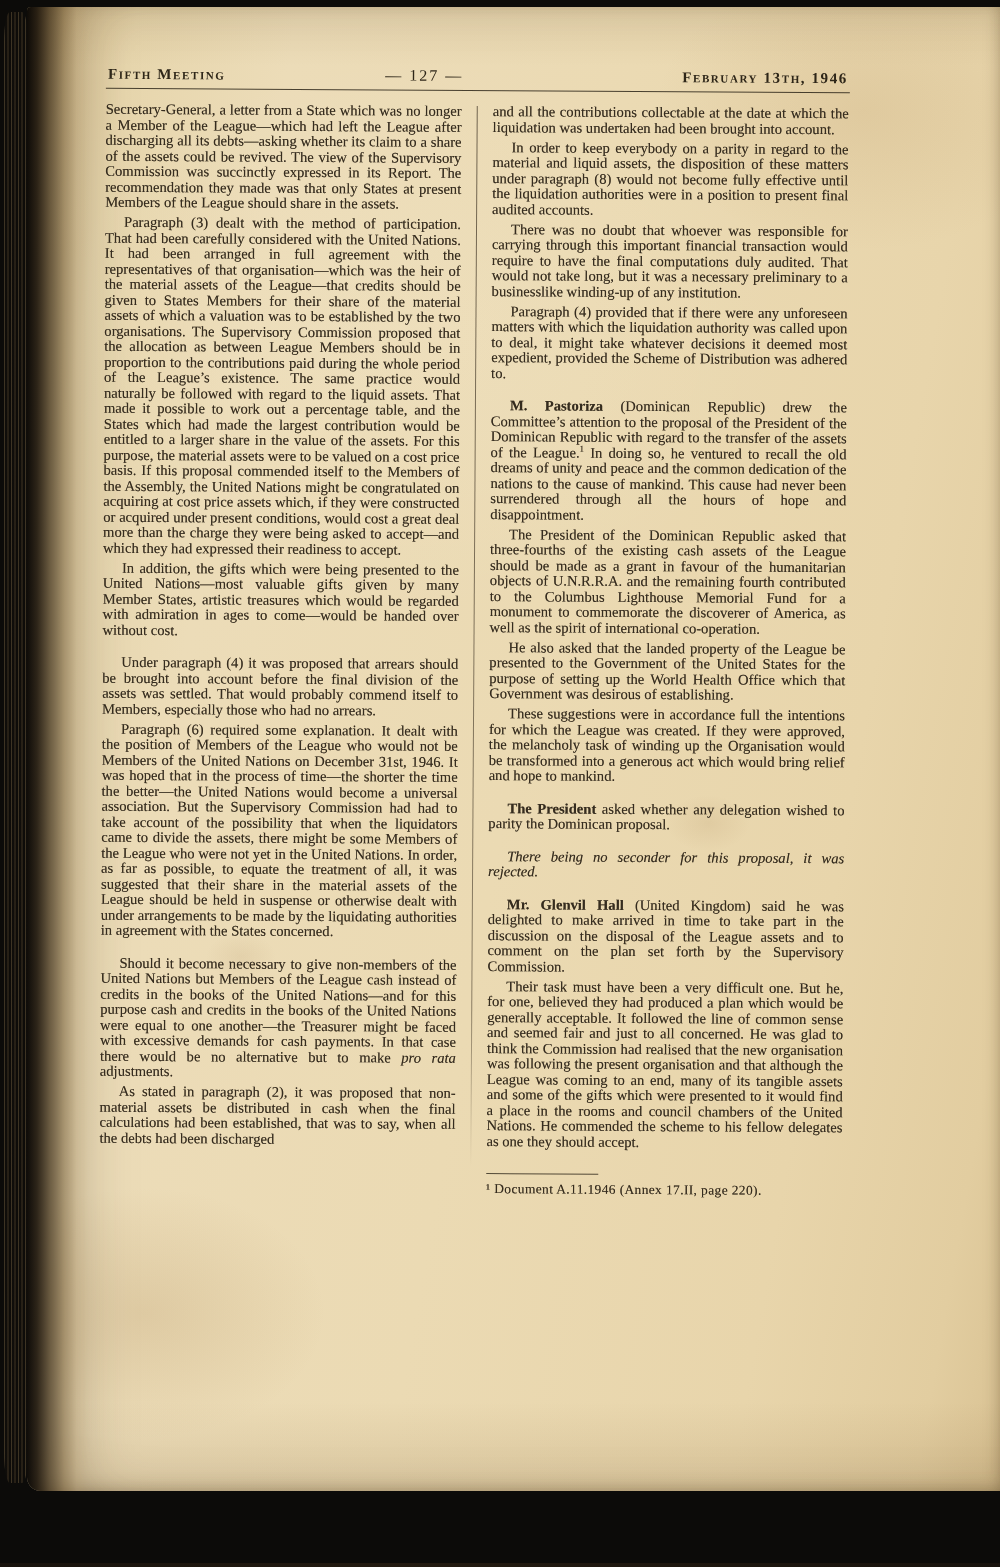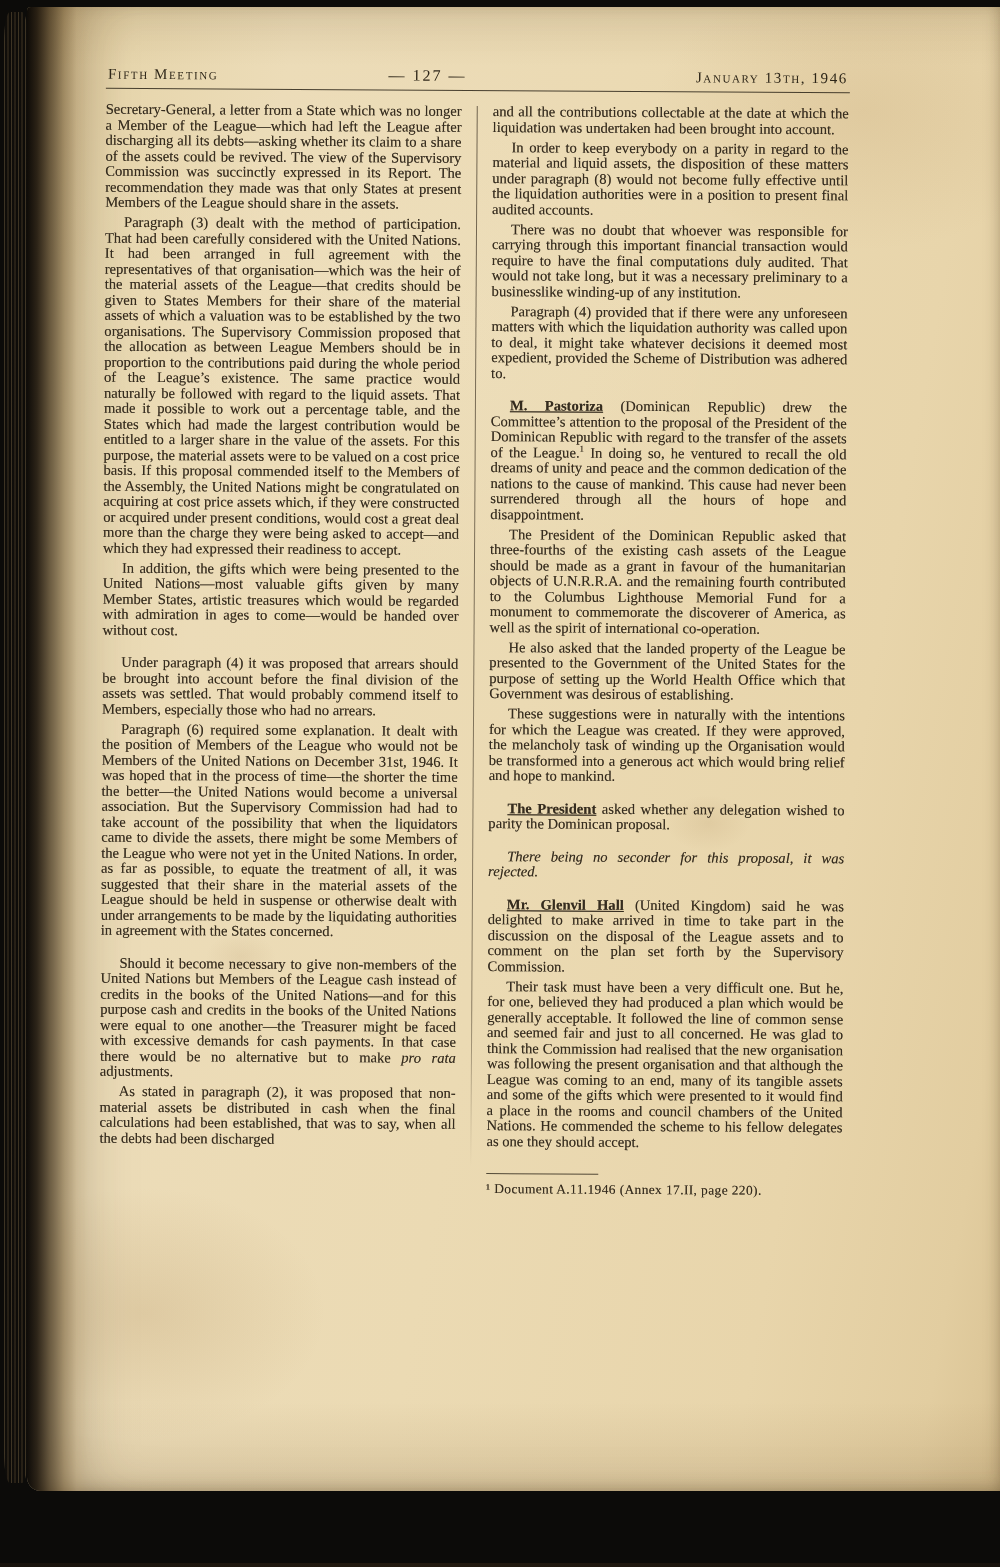--- a/index.html
+++ b/index.html
@@ -79,21 +79,21 @@
   .running-header {
     display: flex;
     justify-content: space-between;
     align-items: baseline;
     padding: 0 2px;
   }
   .running-head {
     font-variant: small-caps;
     letter-spacing: 1.6px;
     font-size: 15px;
-    font-weight: normal;
+    font-weight: bold;
     color: #2e2618;
   }
   .page-number {
     font-size: 16px;
     letter-spacing: 2px;
     color: #2e2618;
     transform: translateX(-34px);
     margin-left: 9px;
   }
   .header-rule {
@@ -118,21 +118,21 @@
     width: 1px;
     margin: 2px 15px 30px 15px;
     background: linear-gradient(180deg, rgba(58,47,32,.7) 0%, rgba(58,47,32,.55) 85%, rgba(58,47,32,0) 100%);
     align-self: stretch;
   }
 
   .para { margin: 0 0 4.5px 0; }
   .para.indent { text-indent: 19px; }
   .para.space-before { margin-top: 17px; }
   .para.italic { font-style: italic; }
-  .para b { font-weight: bold; text-decoration: underline; }
+  .para b { font-weight: bold; }
   .para sup {
     font-size: 9px;
     vertical-align: super;
     line-height: 0;
   }
 
   .footnote {
     margin-top: 24px;
   }
   .footnote-rule {
@@ -163,21 +163,21 @@
 <div class="page-edges"></div>
 
 <div class="paper">
   <div class="binding"></div>
 
   <div class="page-content">
 
     <div class="running-header">
       <span class="running-head">Fifth Meeting</span>
       <span class="page-number">— 127 —</span>
-      <span class="running-head">January 13th, 1946</span>
+      <span class="running-head">February 13th, 1946</span>
     </div>
 
     <hr class="header-rule">
 
     <div class="columns">
       <div class="col">
           <p class="para"><span>Secretary-General, a letter from a State which was no longer a Member of the League—which had left the League after discharging all its debts—asking whether its claim to a share of the assets could be revived. The view of the Supervisory Commission was succinctly expressed in its Report. The recommendation they made was that only States at present Members of the League should share in the assets.</span></p>
           <p class="para indent"><span>Paragraph (3) dealt with the method of participation. That had been carefully considered with the United Nations. It had been arranged in full agreement with the representatives of that organisation—which was the heir of the material assets of the League—that credits should be given to States Members for their share of the material assets of which a valuation was to be established by the two organisations. The Supervisory Commission proposed that the allocation as between League Members should be in proportion to the contributions paid during the whole period of the League’s existence. The same practice would naturally be followed with regard to the liquid assets. That made it possible to work out a percentage table, and the States which had made the largest contribution would be entitled to a larger share in the value of the assets. For this purpose, the material assets were to be valued on a cost price basis. If this proposal commended itself to the Members of the Assembly, the United Nations might be congratulated on acquiring at cost price assets which, if they were constructed or acquired under present conditions, would cost a great deal more than the charge they were being asked to accept—and which they had expressed their readiness to accept.</span></p>
           <p class="para indent"><span>In addition, the gifts which were being presented to the United Nations—most valuable gifts given by many Member States, artistic treasures which would be regarded with admiration in ages to come—would be handed over without cost.</span></p>
           <p class="para indent space-before"><span>Under paragraph (4) it was proposed that arrears should be brought into account before the final division of the assets was settled. That would probably commend itself to Members, especially those who had no arrears.</span></p>
@@ -188,21 +188,21 @@
       <div class="col-divider"></div>
       <div class="col">
         <div>
             <p class="para"><span>and all the contributions collectable at the date at which the liquidation was undertaken had been brought into account.</span></p>
             <p class="para indent"><span>In order to keep everybody on a parity in regard to the material and liquid assets, the disposition of these matters under paragraph (8) would not become fully effective until the liquidation authorities were in a position to present final audited accounts.</span></p>
             <p class="para indent"><span>There was no doubt that whoever was responsible for carrying through this important financial transaction would require to have the final computations duly audited. That would not take long, but it was a necessary preliminary to a businesslike winding-up of any institution.</span></p>
             <p class="para indent"><span>Paragraph (4) provided that if there were any unforeseen matters with which the liquidation authority was called upon to deal, it might take whatever decisions it deemed most expedient, provided the Scheme of Distribution was adhered to.</span></p>
             <p class="para indent space-before"><b>M. Pastoriza</b><span> (Dominican Republic) drew the Committee’s attention to the proposal of the President of the Dominican Republic with regard to the transfer of the assets of the League.</span><sup>1</sup><span> In doing so, he ventured to recall the old dreams of unity and peace and the common dedication of the nations to the cause of mankind. This cause had never been surrendered through all the hours of hope and disappointment.</span></p>
             <p class="para indent"><span>The President of the Dominican Republic asked that three-fourths of the existing cash assets of the League should be made as a grant in favour of the humanitarian objects of U.N.R.R.A. and the remaining fourth contributed to the Columbus Lighthouse Memorial Fund for a monument to commemorate the discoverer of America, as well as the spirit of international co-operation.</span></p>
             <p class="para indent"><span>He also asked that the landed property of the League be presented to the Government of the United States for the purpose of setting up the World Health Office which that Government was desirous of establishing.</span></p>
-            <p class="para indent"><span>These suggestions were in naturally with the intentions for which the League was created. If they were approved, the melancholy task of winding up the Organisation would be transformed into a generous act which would bring relief and hope to mankind.</span></p>
+            <p class="para indent"><span>These suggestions were in accordance full the intentions for which the League was created. If they were approved, the melancholy task of winding up the Organisation would be transformed into a generous act which would bring relief and hope to mankind.</span></p>
             <p class="para indent space-before"><b>The President</b><span> asked whether any delegation wished to parity the Dominican proposal.</span></p>
             <p class="para indent space-before italic"><span>There being no seconder for this proposal, it was rejected.</span></p>
             <p class="para indent space-before"><b>Mr. Glenvil Hall</b><span> (United Kingdom) said he was delighted to make arrived in time to take part in the discussion on the disposal of the League assets and to comment on the plan set forth by the Supervisory Commission.</span></p>
             <p class="para indent"><span>Their task must have been a very difficult one. But he, for one, believed they had produced a plan which would be generally acceptable. It followed the line of common sense and seemed fair and just to all concerned. He was glad to think the Commission had realised that the new organisation was following the present organisation and that although the League was coming to an end, many of its tangible assets and some of the gifts which were presented to it would find a place in the rooms and council chambers of the United Nations. He commended the scheme to his fellow delegates as one they should accept.</span></p>
           </div>
         <div class="footnote">
           <hr class="footnote-rule">
           <p class="footnote-text">¹ Document A.11.1946 (Annex 17.II, page 220).</p>
         </div>
       </div>

